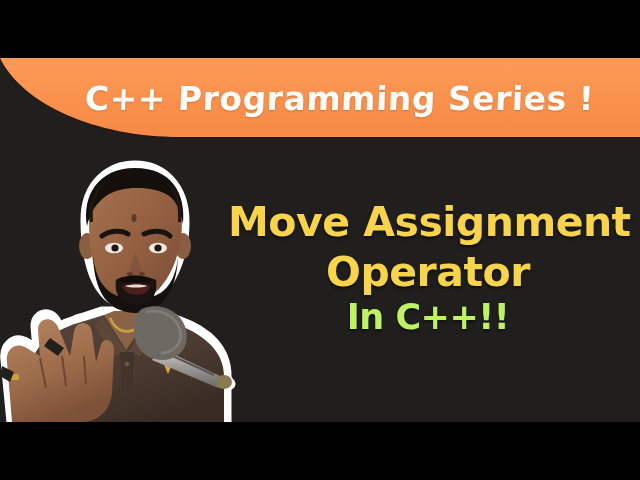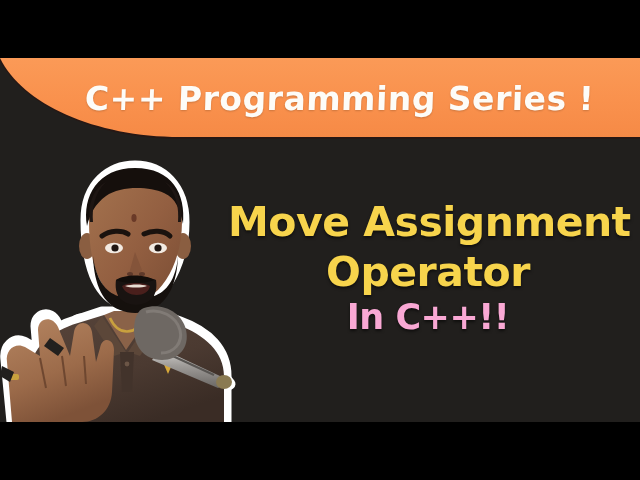--- a/index.html
+++ b/index.html
@@ -104,21 +104,21 @@
     letter-spacing: -0.5px;
   }
   .title-line-2 {
     font-size: 41px;
     color: #F7D44C;
     margin-top: 6px;
     letter-spacing: -0.5px;
   }
   .title-line-3 {
     font-size: 35px;
-    color: #f9a8d4;
+    color: #bef264;
     margin-top: 4px;
     letter-spacing: -0.5px;
   }
 
   
   .presenter {
     position: absolute;
     left: -6px;
     top: 102px;
     width: 264px;

